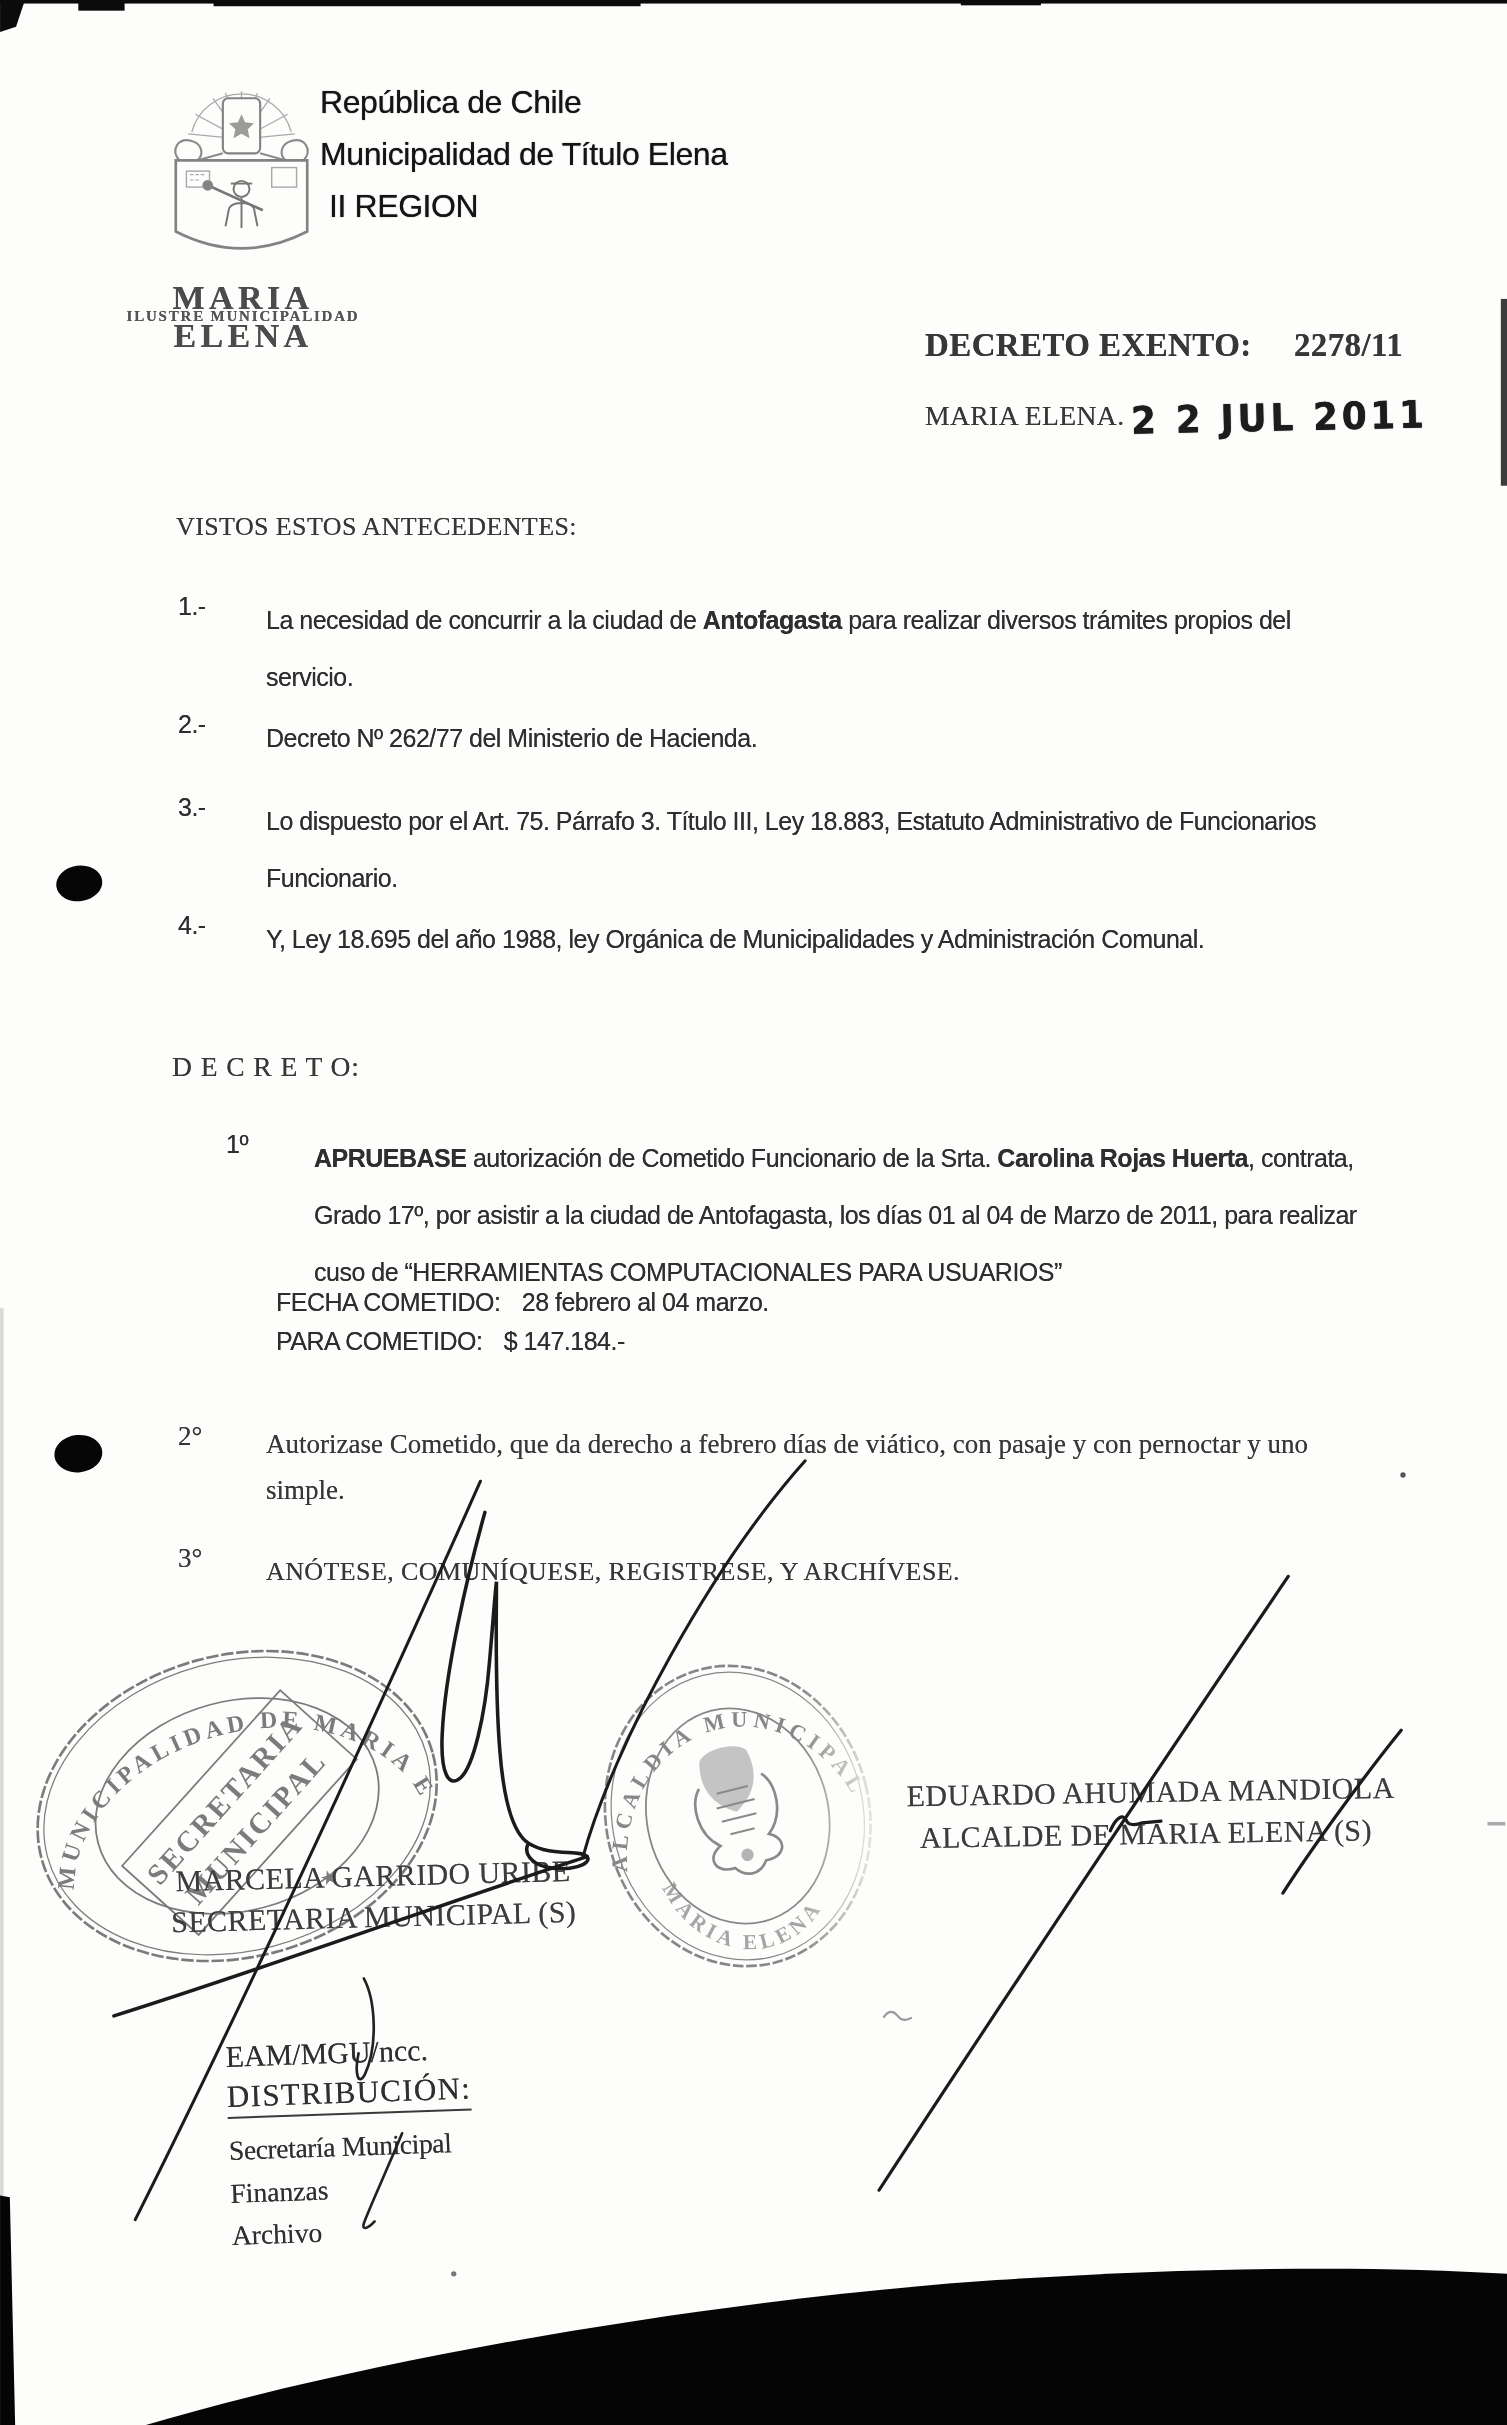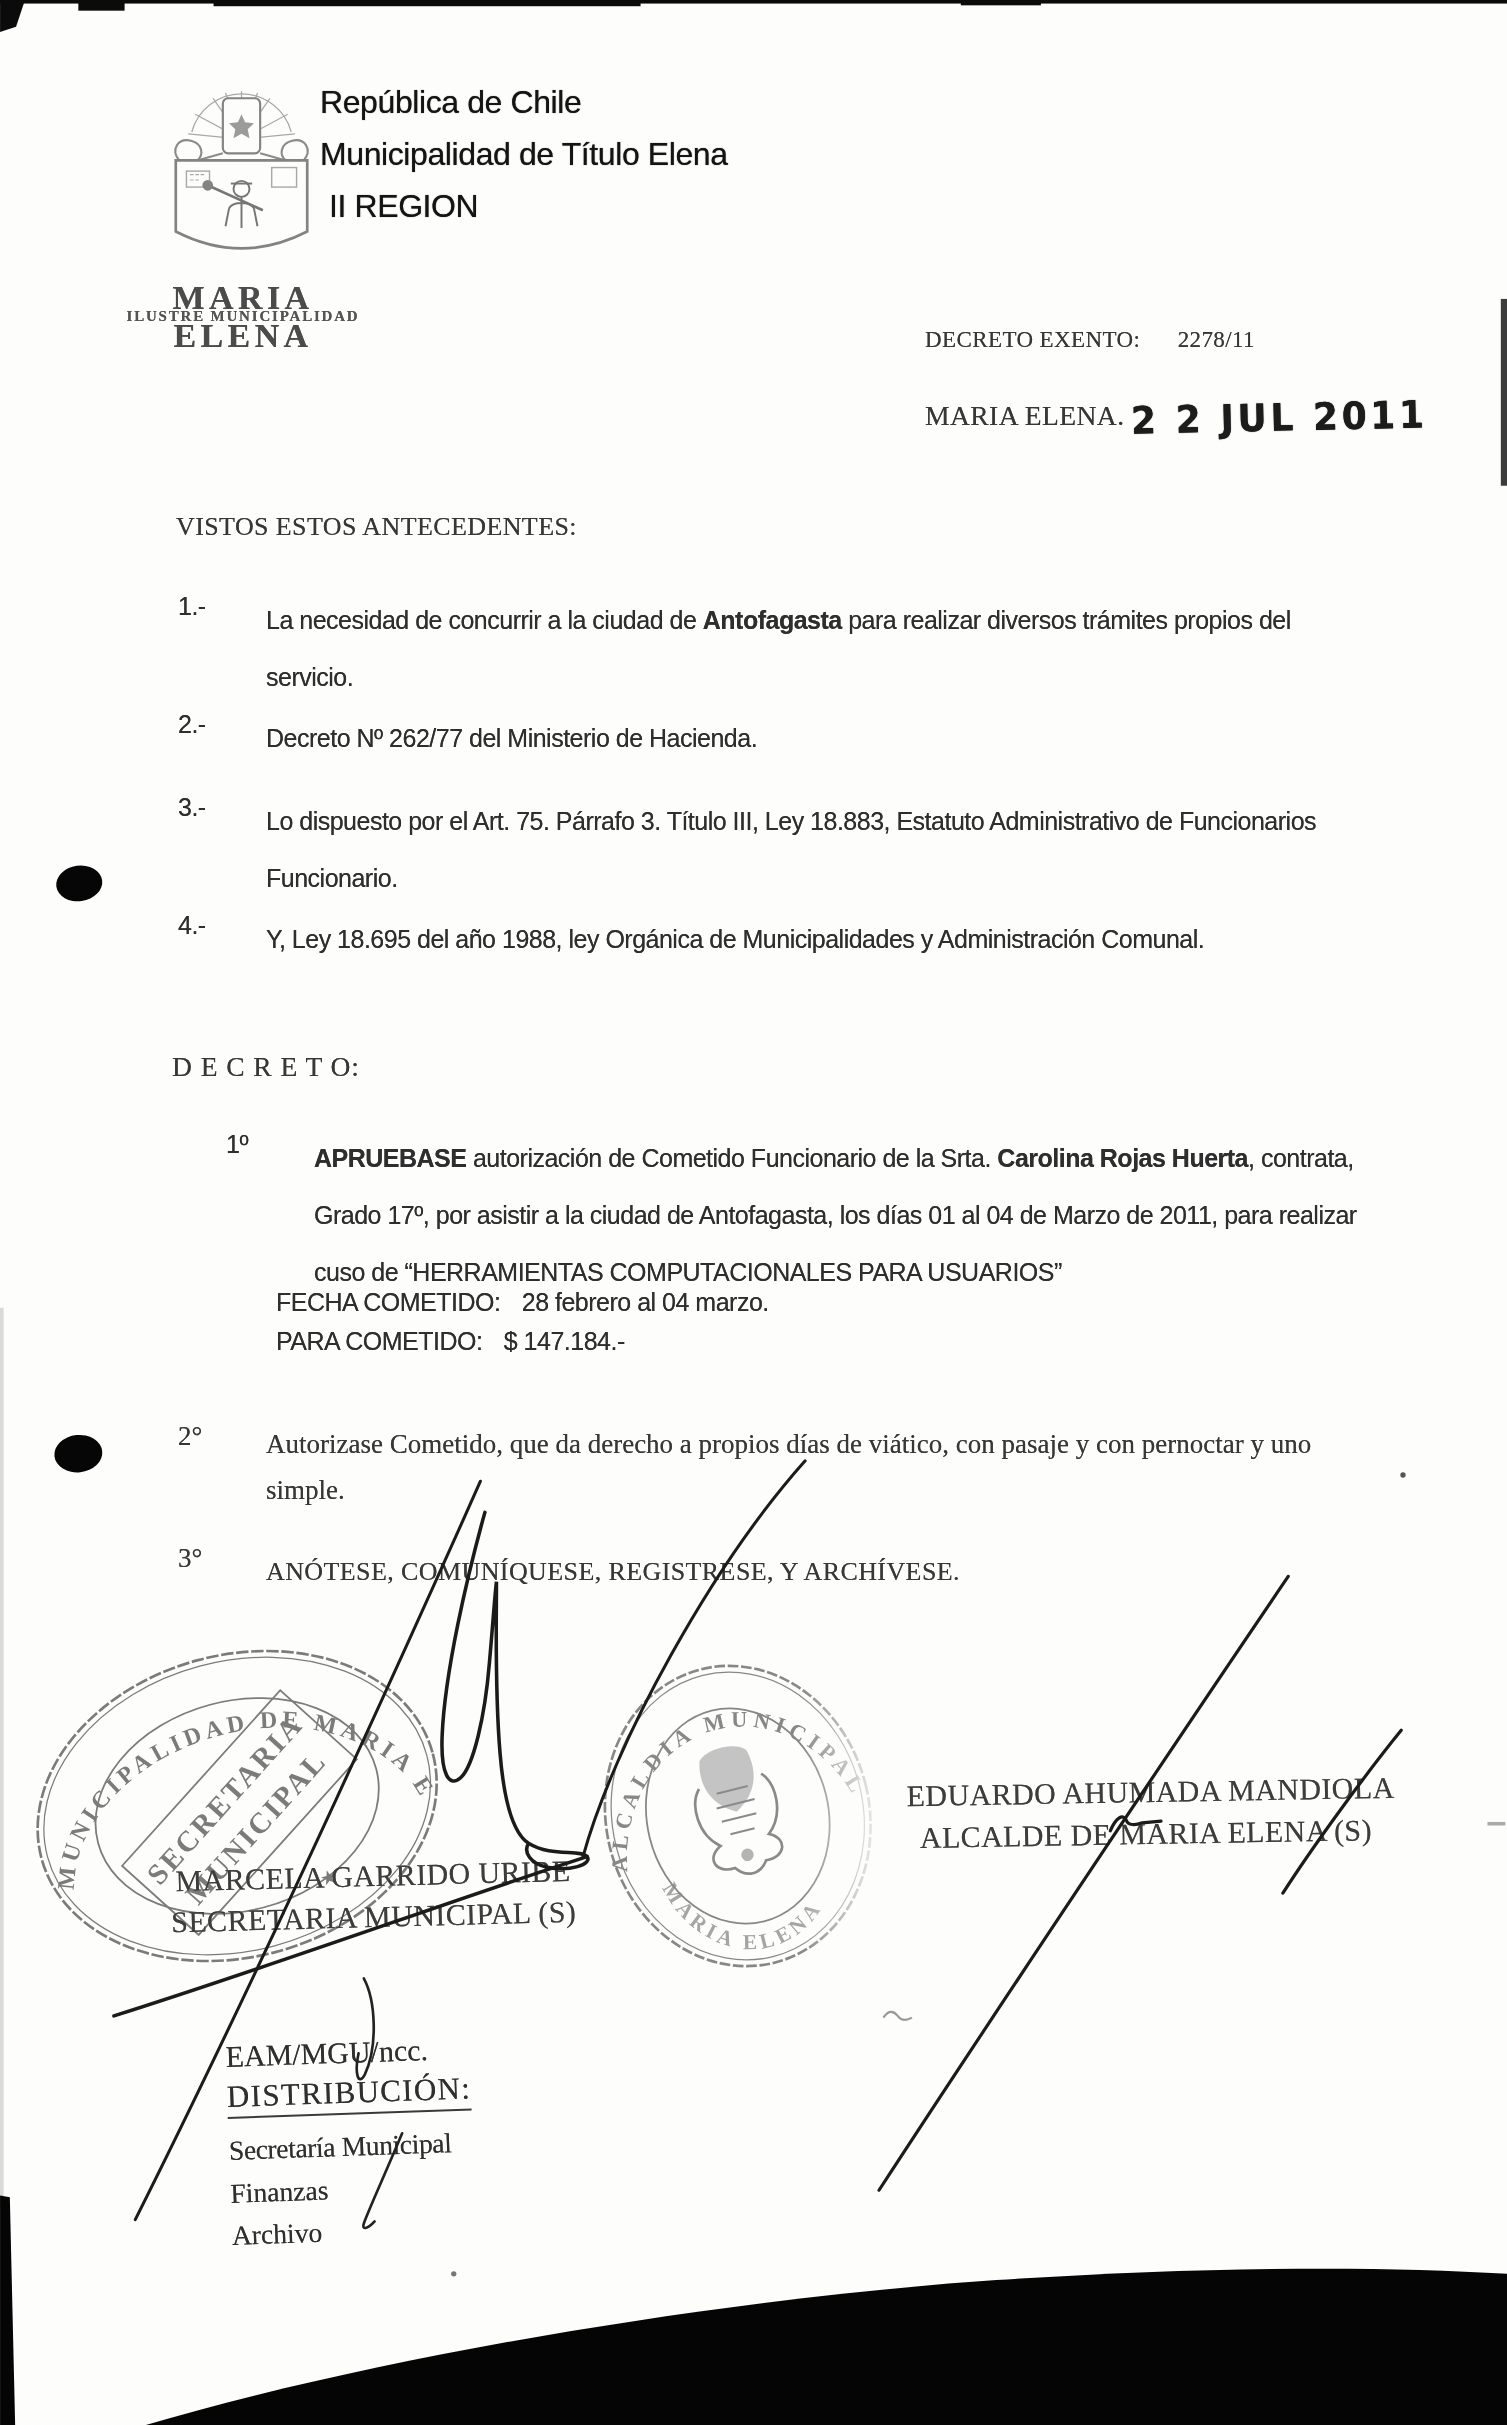--- a/index.html
+++ b/index.html
@@ -74,21 +74,21 @@
   </svg>
   <div class="abs serif" style="left:123px;top:265px;width:240px;text-align:center;font-size:15px;font-weight:bold;letter-spacing:1.8px;color:#555;margin-top:43px;">ILUSTRE MUNICIPALIDAD</div>
   <div class="abs serif" style="left:105px;top:279px;width:276px;text-align:center;font-size:34px;font-weight:bold;letter-spacing:4.4px;color:#4b4b4b;">MARIA ELENA</div>
 
   <div class="abs" style="left:320px;top:76px;">
     <div class="hdr-line">República de Chile</div>
     <div class="hdr-line">Municipalidad de Título Elena</div>
     <div class="hdr-line" style="padding-left:9px;">II REGION</div>
   </div>
 
-  <div class="abs serif" style="left:925px;top:327px;font-size:23px;letter-spacing:0.4px;white-space:nowrap;">
+  <div class="abs serif" style="left:925px;top:327px;font-size:33px;letter-spacing:0.4px;white-space:nowrap;font-weight:bold;">
     <span>DECRETO EXENTO:</span>
     <span style="display:inline-block;width:25px;"></span>
     <span>2278/11</span>
   </div>
   <div class="abs serif" style="left:925px;top:400px;font-size:27.6px;letter-spacing:0.4px;">MARIA ELENA.</div>
   <div class="abs stamp" style="left:1131px;top:397px;">2 2 JUL 2011</div>
 
   <div class="abs serif caps-serif" style="left:176px;top:512px;">VISTOS ESTOS ANTECEDENTES:</div>
 
   <div class="abs item" style="left:178px;top:592px;">
@@ -129,21 +129,21 @@
   </div>
 
   <div class="abs sans" style="left:276px;top:1283px;line-height:39px;white-space:nowrap;">
     <div><span>FECHA COMETIDO:</span><span style="display:inline-block;width:21.3px;"></span><span>28 febrero al 04 marzo.</span></div>
     <div><span>PARA COMETIDO:</span><span style="display:inline-block;width:21.3px;"></span><span>$ 147.184.-</span></div>
   </div>
 
   <div class="abs item" style="left:178px;top:1421px;">
     <span class="inum serif" style="font-size:27px;">2°</span>
     <div class="itext serif serif-par">
-      <span class="line">Autorizase Cometido, que da derecho a propios días de viático, con pasaje y con pernoctar y uno</span>
+      <span class="line">Autorizase Cometido, que da derecho a febrero días de viático, con pasaje y con pernoctar y uno</span>
       <span class="line">simple.</span>
     </div>
   </div>
 
   <div class="abs item" style="left:178px;top:1543px;">
     <span class="inum serif" style="font-size:27px;">3°</span>
     <div class="itext serif caps-serif">ANÓTESE, COMUNÍQUESE, REGISTRESE, Y ARCHÍVESE.</div>
   </div>
 
   <svg class="abs noptr" style="left:14.2px;top:1639px;opacity:.72" width="449" height="342" viewBox="0 0 505 385">

